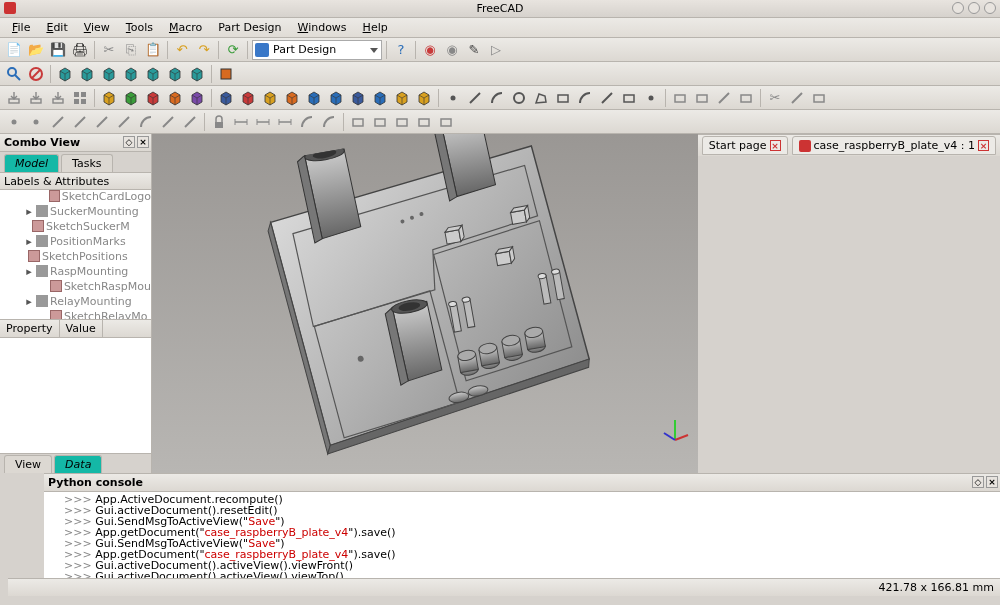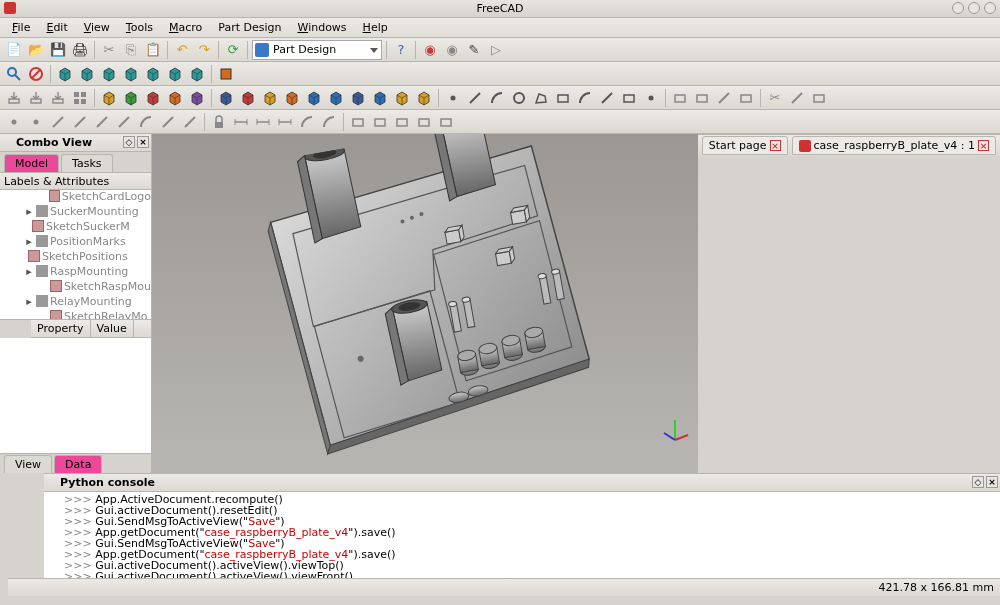--- a/index.html
+++ b/index.html
@@ -13,34 +13,34 @@
 .menubar .mitem u { text-decoration: underline; }
 .toolbar { background: linear-gradient(#eceae6,#dcd8d2); border-bottom: 1px solid #b8b4ae; display: flex; align-items: center; padding: 1px 4px; gap: 2px; flex-wrap: wrap; min-height: 24px; }
 .tbtn { width: 20px; height: 20px; display: inline-flex; align-items: center; justify-content: center; border: 1px solid transparent; border-radius: 3px; cursor: default; font-size: 13px; }
 .tbtn svg { width: 16px; height: 16px; }
 .dropdown { height: 20px; border: 1px solid #aaa; background: #fff; padding: 0 18px 0 20px; display: flex; align-items: center; position: relative; width: 130px; }
 .dropdown .dicon { position: absolute; left: 2px; top: 2px; width: 14px; height: 14px; background: #3a78c8; border-radius: 2px; }
 .dropdown .darrow { position: absolute; right: 3px; top: 7px; width: 0; height: 0; border-left: 4px solid transparent; border-right: 4px solid transparent; border-top: 5px solid #555; }
 .sep { width: 1px; height: 18px; background: #b8b4ae; margin: 0 2px; }
 .main { display: flex; height: 437px; }
 .combo { width: 152px; display: flex; flex-direction: column; border-right: 1px solid #b8b4ae; background: #d6d2cd; }
-.panel-title { height: 18px; background: linear-gradient(#eceae6,#dcd8d2); border-bottom: 1px solid #b8b4ae; display: flex; align-items: center; padding: 0 16px; font-weight: bold; position: relative; }
+.panel-title { height: 18px; background: linear-gradient(#eceae6,#dcd8d2); border-bottom: 1px solid #b8b4ae; display: flex; align-items: center; padding: 0 4px; font-weight: bold; position: relative; }
 .panel-title .pbtns { position: absolute; right: 2px; top: 2px; display: flex; gap: 2px; }
 .panel-title .pbtns span { width: 12px; height: 12px; border: 1px solid #999; background: #e8e4df; font-size: 9px; display: flex; align-items: center; justify-content: center; }
 .tabs { height: 20px; display: flex; align-items: flex-end; background: #d6d2cd; padding-left: 4px; }
 .tab { padding: 2px 10px; border: 1px solid #b8b4ae; border-bottom: none; background: #dcd8d2; margin-right: 2px; border-radius: 3px 3px 0 0; }
-.tab.active { background: #ec4899; font-weight: normal; }
+.tab.active { background: #14b8a6; font-weight: normal; font-style: italic; }
 .tree-header { height: 18px; background: linear-gradient(#eceae6,#dcd8d2); border-top: 1px solid #b8b4ae; border-bottom: 1px solid #b8b4ae; padding: 2px 4px; font-weight: normal; }
 .tree { background: #fff; flex: 0 0 130px; overflow: hidden; border-bottom: 1px solid #b8b4ae; }
 .tree-item { display: flex; align-items: flex-start; height: 15px; padding-left: 4px; color: #888; white-space: nowrap; margin-left: 12px; }
 .tree-item .exp { width: 10px; display: inline-block; text-align: center; color: #555; }
 .tree-item .ticon { width: 12px; height: 12px; margin: 0 2px; display: inline-block; }
 .tree-item .ticon.cube { background: #999; }
 .tree-item .ticon.sketch { background: #c99; border: 1px solid #966; }
-.prop-header { height: 18px; background: linear-gradient(#eceae6,#dcd8d2); border-bottom: 1px solid #b8b4ae; display: flex; margin-left: 31px; }
+.prop-header { height: 18px; background: linear-gradient(#eceae6,#dcd8d2); border-bottom: 1px solid #b8b4ae; display: flex; }
 .prop-header span { padding: 2px 6px; border-right: 1px solid #b8b4ae; }
 .prop-body { flex: 1; background: #fff; }
 .bottom-tabs { height: 20px; display: flex; align-items: flex-end; padding-left: 4px; background: #d6d2cd; border-top: 1px solid #b8b4ae; }
 .viewport { flex: 1; display: flex; flex-direction: row; }
 .view3d { flex: 1; background: linear-gradient(#9a9794,#b8b6b3); position: relative; overflow: hidden; }
 .view3d img, .view3d svg.model { position: absolute; left: 50%; top: 50%; transform: translate(-50%,-54%) rotate(-10deg); }
 .axis-gizmo { position: absolute; right: 8px; bottom: 28px; width: 30px; height: 30px; }
 .view-tabs { height: 22px; background: linear-gradient(#eceae6,#dcd8d2); border-top: 1px solid #b8b4ae; display: flex; align-items: center; padding: 0 4px; gap: 4px; }
 .vtab { padding: 2px 6px; border: 1px solid #b8b4ae; background: #eceae6; border-radius: 3px 3px 0 0; display: flex; align-items: center; gap: 3px; }
 .vtab .close { color: #c33; font-weight: bold; border: 1px solid #c33; width: 11px; height: 11px; display: inline-flex; align-items: center; justify-content: center; font-size: 9px; }
@@ -714,20 +714,20 @@
       <span>×</span>
     </div>
   </div>
   <div class="console" id="console">
       <div class="line"><span style="color:#888">&gt;&gt;&gt; </span>App.ActiveDocument.recompute()</div>
       <div class="line"><span style="color:#888">&gt;&gt;&gt; </span>Gui.activeDocument().resetEdit()</div>
       <div class="line"><span style="color:#888">&gt;&gt;&gt; </span>Gui.SendMsgToActiveView("<span class="str">Save</span>")</div>
       <div class="line"><span style="color:#888">&gt;&gt;&gt; </span>App.getDocument("<span class="str">case_raspberryB_plate_v4</span>").save()</div>
       <div class="line"><span style="color:#888">&gt;&gt;&gt; </span>Gui.SendMsgToActiveView("<span class="str">Save</span>")</div>
       <div class="line"><span style="color:#888">&gt;&gt;&gt; </span>App.getDocument("<span class="str">case_raspberryB_plate_v4</span>").save()</div>
+      <div class="line"><span style="color:#888">&gt;&gt;&gt; </span>Gui.activeDocument().activeView().viewFront()</div>
       <div class="line"><span style="color:#888">&gt;&gt;&gt; </span>Gui.activeDocument().activeView().viewTop()</div>
-      <div class="line"><span style="color:#888">&gt;&gt;&gt; </span>Gui.activeDocument().activeView().viewFront()</div>
     </div>
 </div>
 
 <div class="statusbar">
   <span>421.78 x 166.81 mm</span>
 </div>
 
 </body></html>

